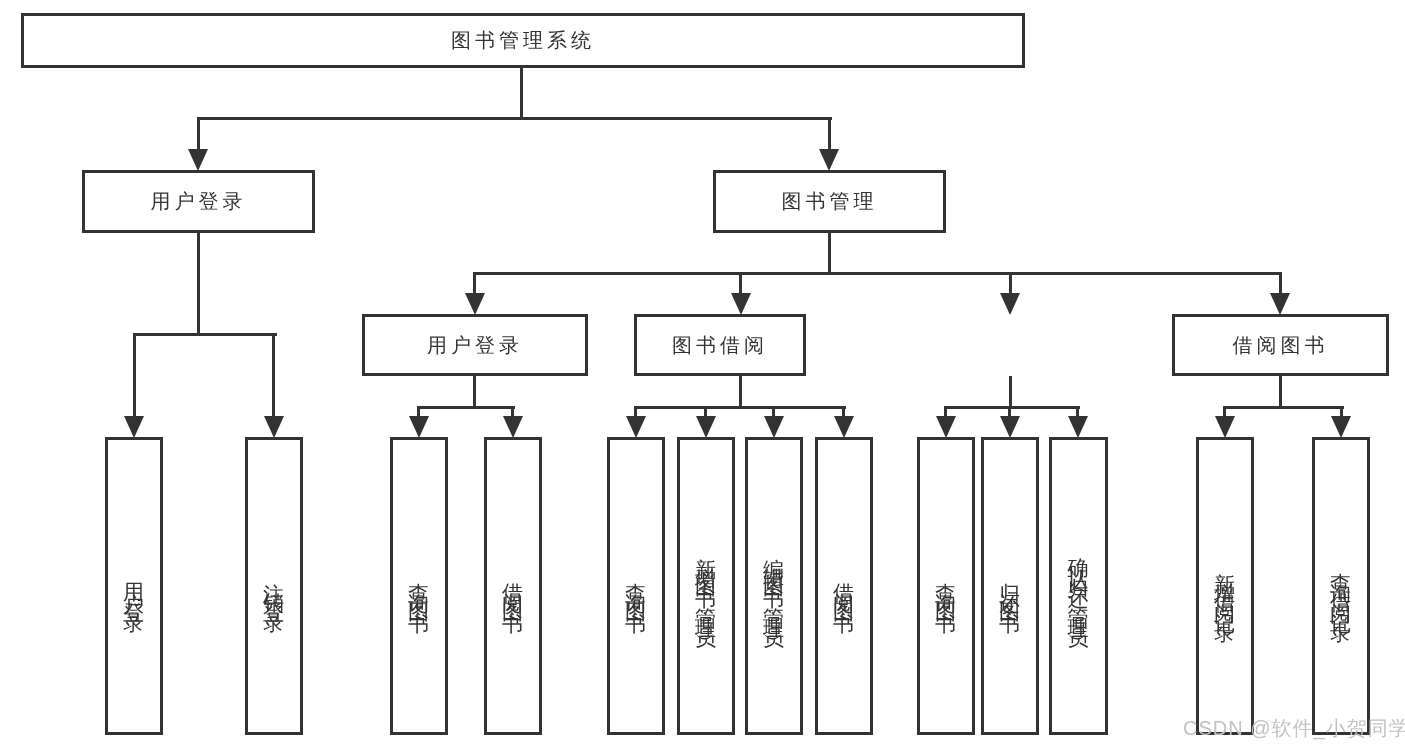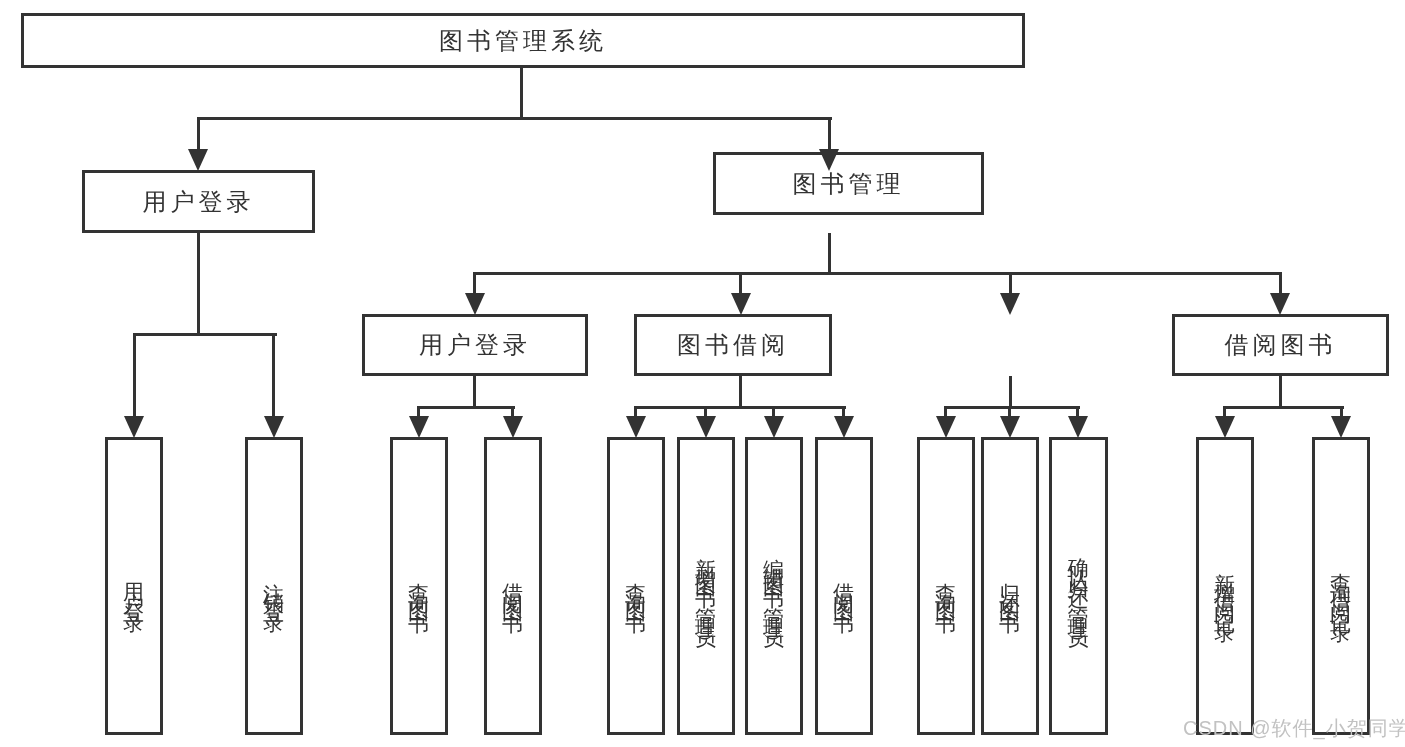--- a/index.html
+++ b/index.html
@@ -4,21 +4,21 @@
 <style>
   html,body{margin:0;padding:0;background:#ffffff;}
   .canvas{
     position:relative;width:1405px;height:747px;background:#ffffff;overflow:hidden;
     font-family:"Liberation Sans","DejaVu Sans",sans-serif;color:#333333;
   }
   .node{
     position:absolute;box-sizing:border-box;border:3px solid #333333;background:#ffffff;
     display:flex;align-items:center;justify-content:center;
   }
-  .node .lbl{font-size:24px;letter-spacing:4px;white-space:nowrap;color:#333333;}
+  .node .lbl{font-size:20px;letter-spacing:4px;white-space:nowrap;color:#333333;}
   .node.vert .lbl{
     writing-mode:vertical-rl;text-orientation:mixed;
     font-size:21px;letter-spacing:10px;line-height:1;white-space:normal;
   }
   .vl{position:absolute;width:3px;background:#333333;}
   .hl{position:absolute;height:3px;background:#333333;}
   .ah{
     position:absolute;width:0;height:0;
     border-left:10px solid transparent;border-right:10px solid transparent;
     border-top:22px solid #333333;
@@ -33,28 +33,28 @@
 
 <div class="canvas">
 
   <div class="node" style="left:21px;top:13px;width:1004px;height:55px">
     <span class="lbl">图书管理系统</span>
   </div>
 
   <div class="node" style="left:82px;top:170px;width:233px;height:63px">
     <span class="lbl">用户登录</span>
   </div>
-  <div class="node" style="left:713px;top:152px;width:271px;height:63px">
+  <div class="node" style="left:713px;top:170px;width:233px;height:63px">
     <span class="lbl">图书管理</span>
   </div>
 
   <div class="node" style="left:362px;top:314px;width:226px;height:62px">
     <span class="lbl">用户登录</span>
   </div>
-  <div class="node" style="left:634px;top:314px;width:198px;height:62px">
+  <div class="node" style="left:634px;top:314px;width:172px;height:62px">
     <span class="lbl">图书借阅</span>
   </div>
   <div class="node" style="left:1172px;top:314px;width:217px;height:62px">
     <span class="lbl">借阅图书</span>
   </div>
 
   <div class="node vert" style="left:105px;top:437px;width:58px;height:298px">
     <span class="lbl">用户登录</span>
   </div>
   <div class="node vert" style="left:245px;top:437px;width:58px;height:298px">

